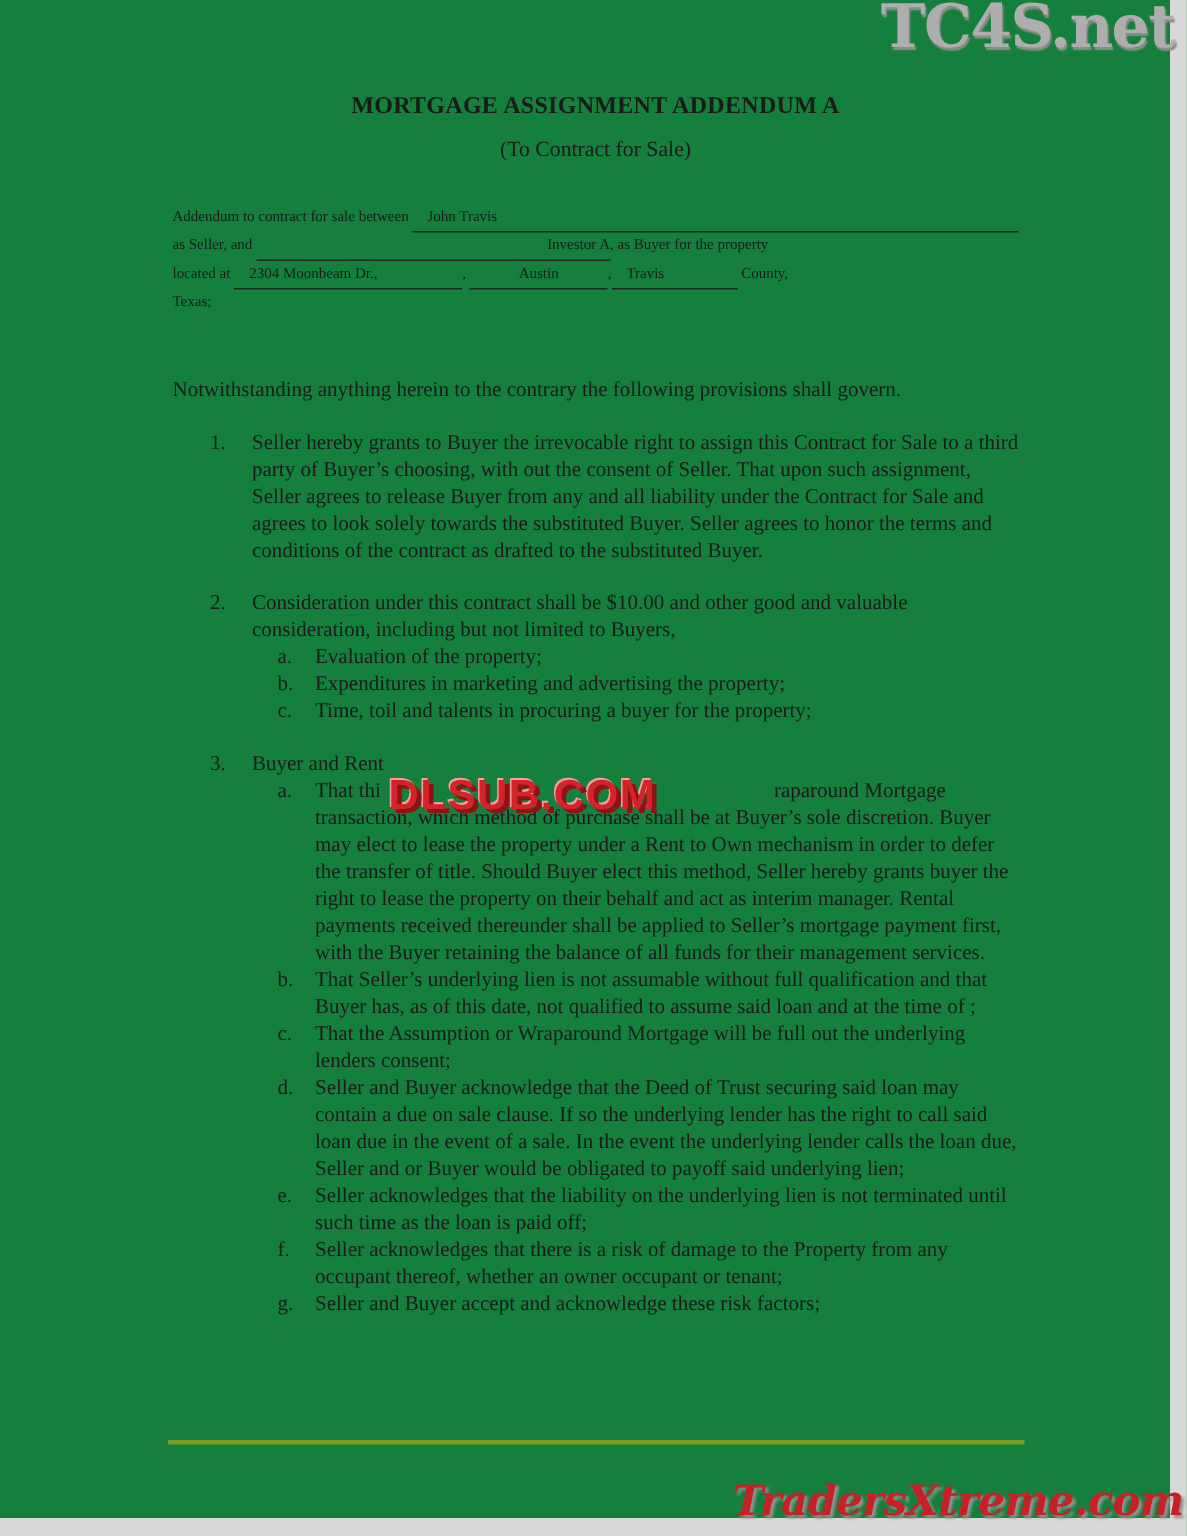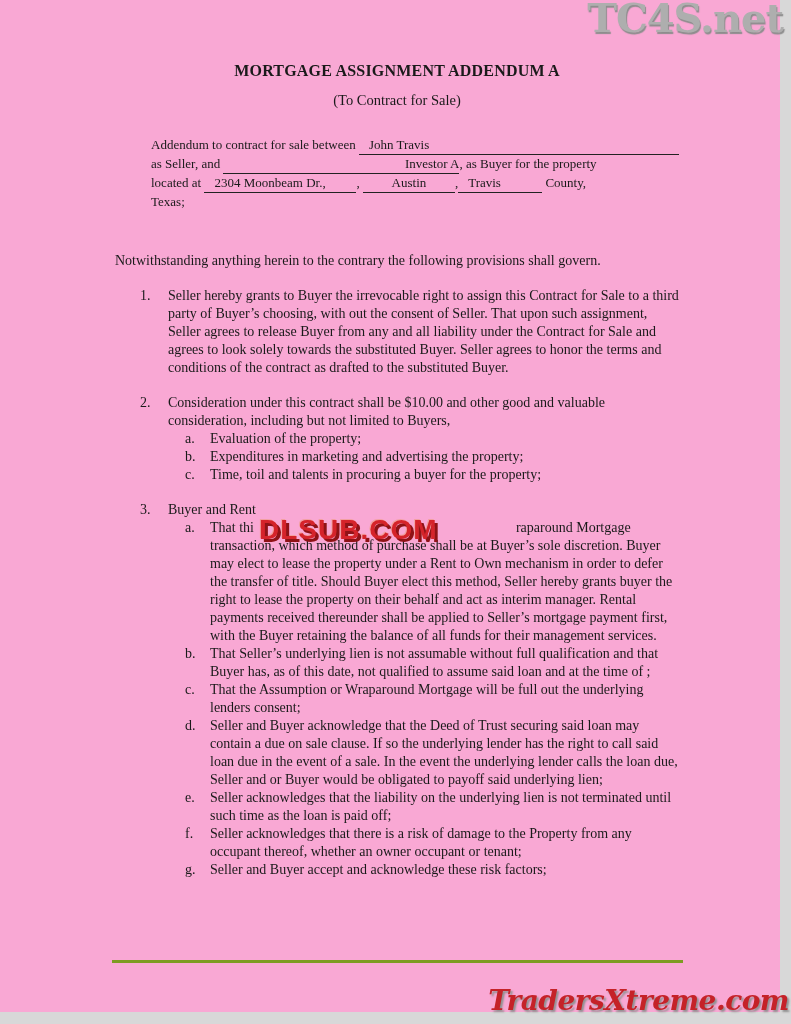--- a/index.html
+++ b/index.html
@@ -11,33 +11,33 @@
   }
   .canvas {
     position: relative;
     width: 791px; height: 1024px;
     background: #d8d8d8;
     overflow: hidden;
   }
   .sheet {
     position: absolute; left: 0; top: 0;
     width: 780px; height: 1012px;
-    background: #f9a8d4;
+    background: #15803d;
     padding: 62px 101px 0 115px;
     color: #1a1a1a;
     font-size: 14px;
     line-height: 18px;
   }
   
   .title-block { text-align: center; }
   .doc-title { font-weight: bold; font-size: 16px; letter-spacing: 0.2px; }
   .doc-subtitle { font-size: 14.5px; margin-top: 11px; }
 
   
-  .intro { margin-top: 27px; font-size: 13px; margin-left: 36px; }
+  .intro { margin-top: 27px; font-size: 10px; }
   .fill-line { display: flex; white-space: pre; }
   .blank {
     border-bottom: 1px solid #222;
     white-space: pre;
     overflow: hidden;
   }
   .blank .blank-text { padding-left: 10px; }
   .grow { flex: 1; }
   .b2 { width: 236px; text-align: right; }
   .b3 { width: 152px; }

